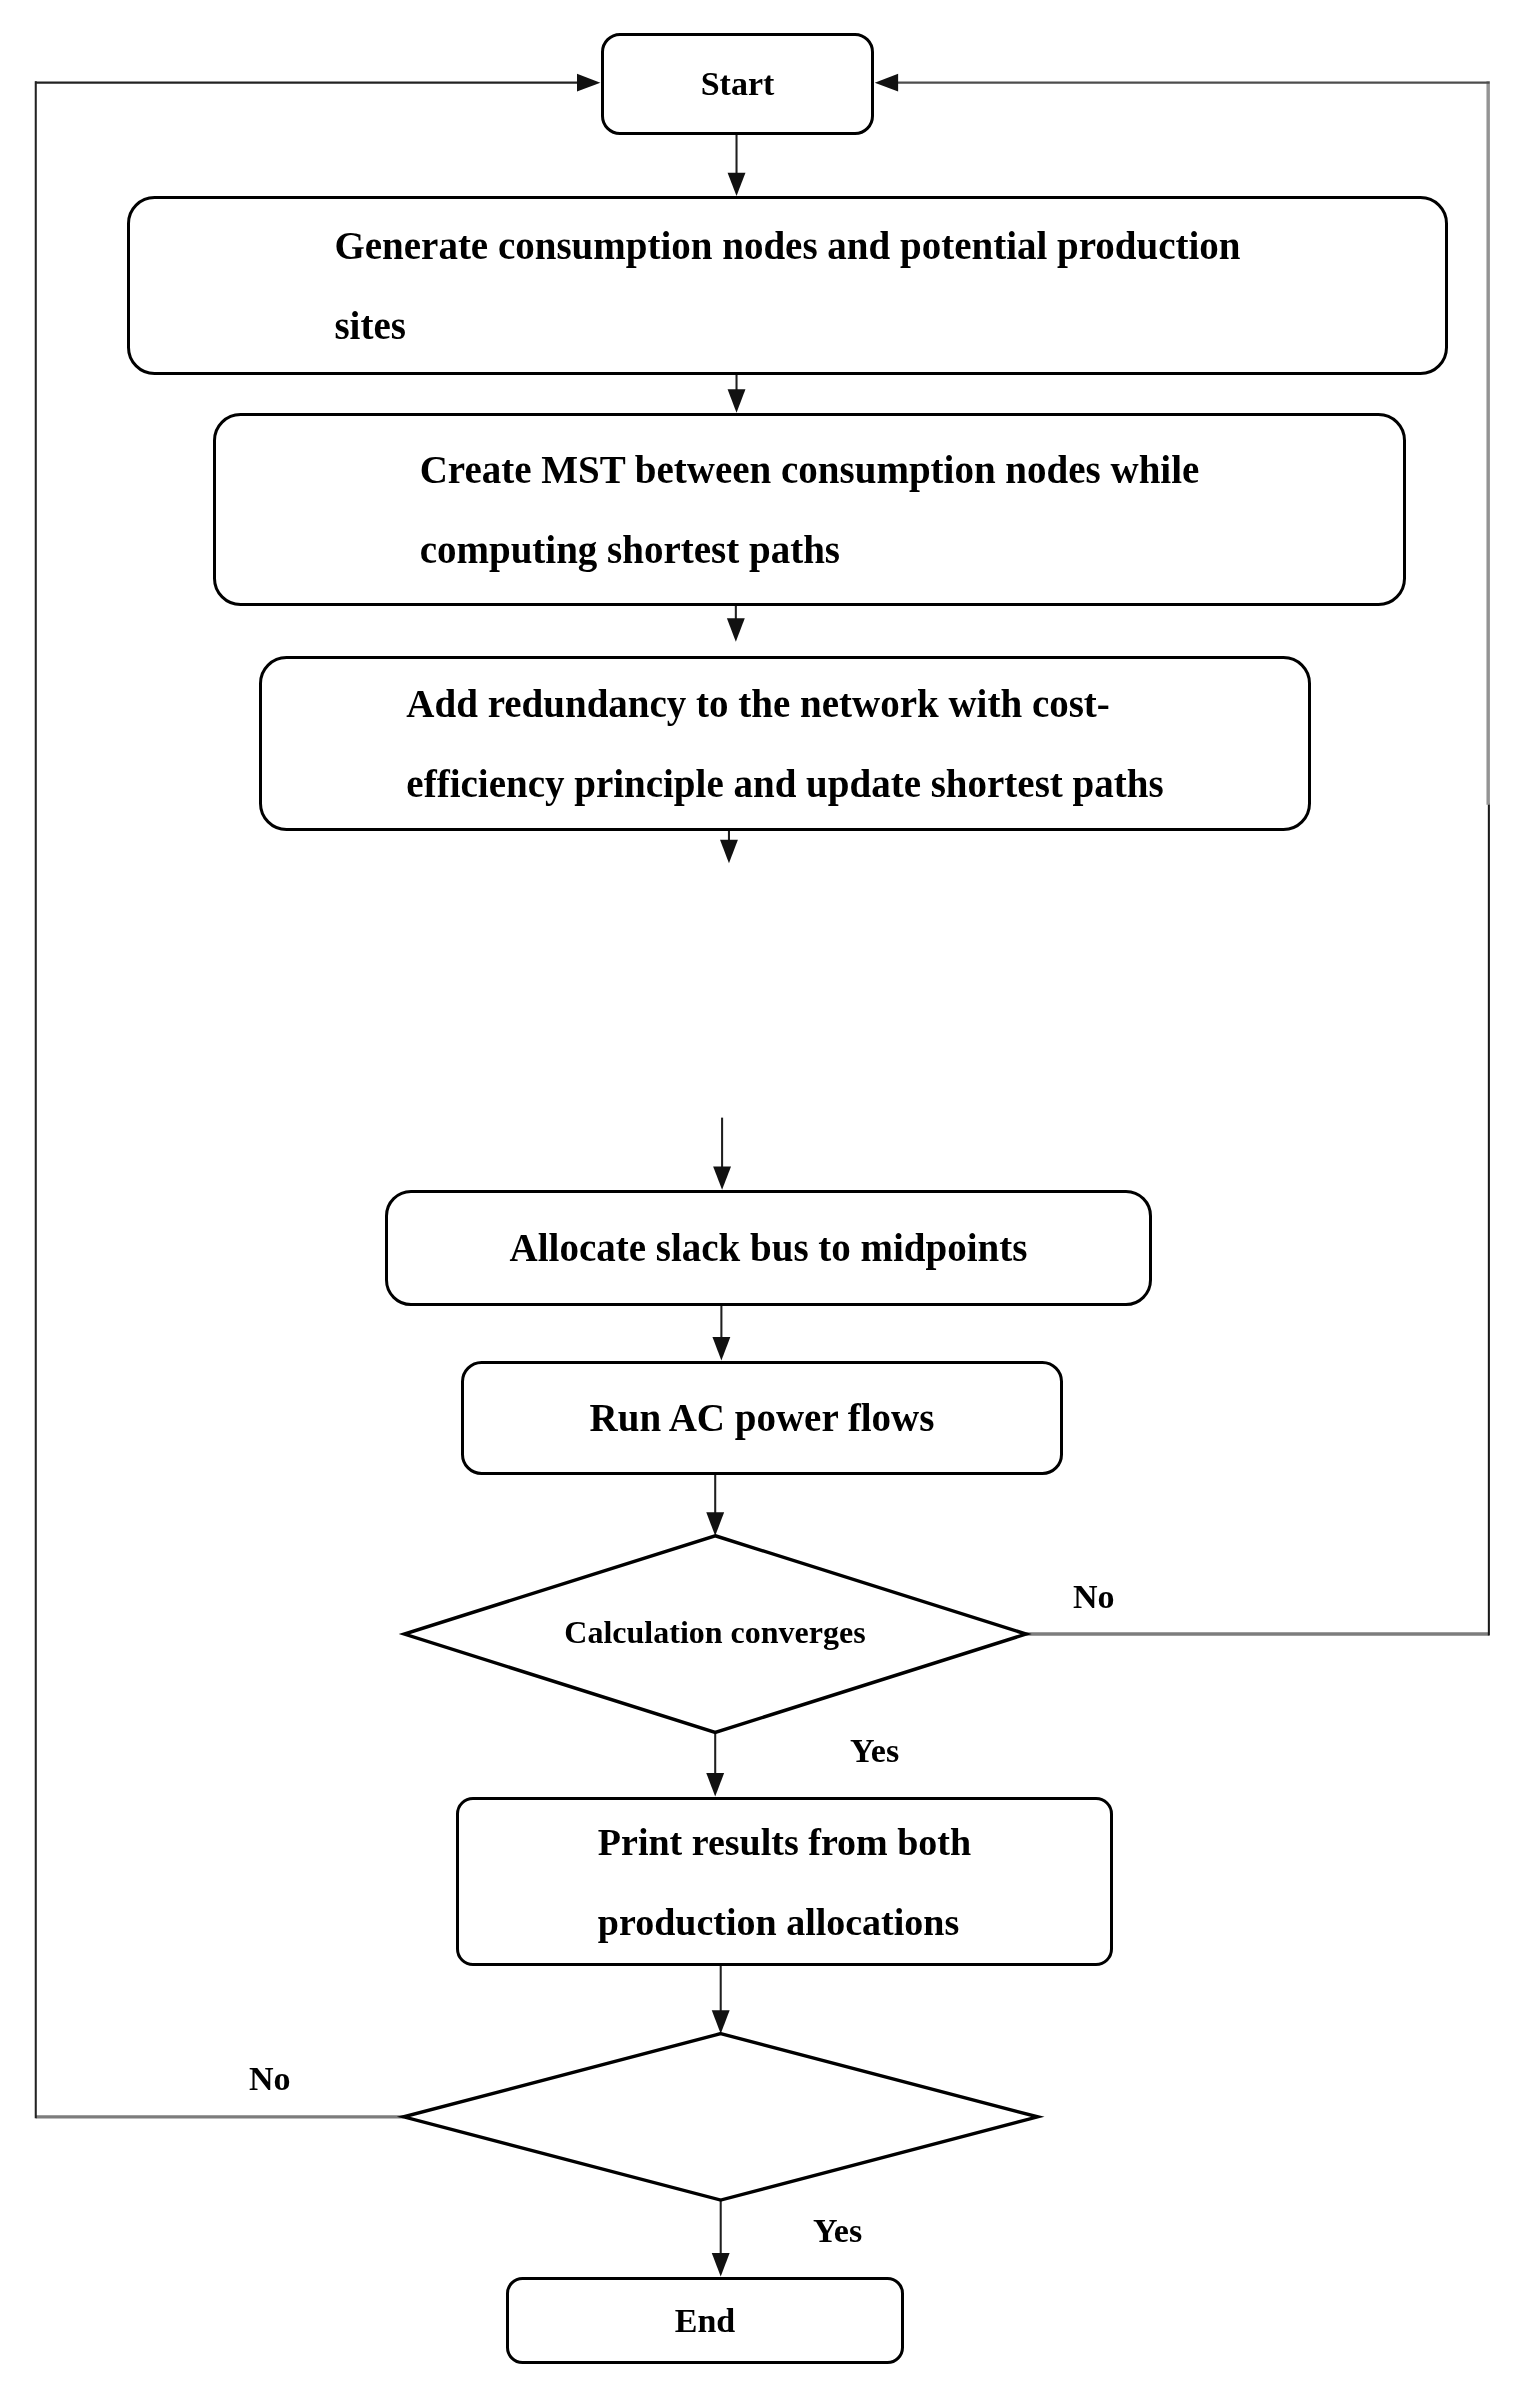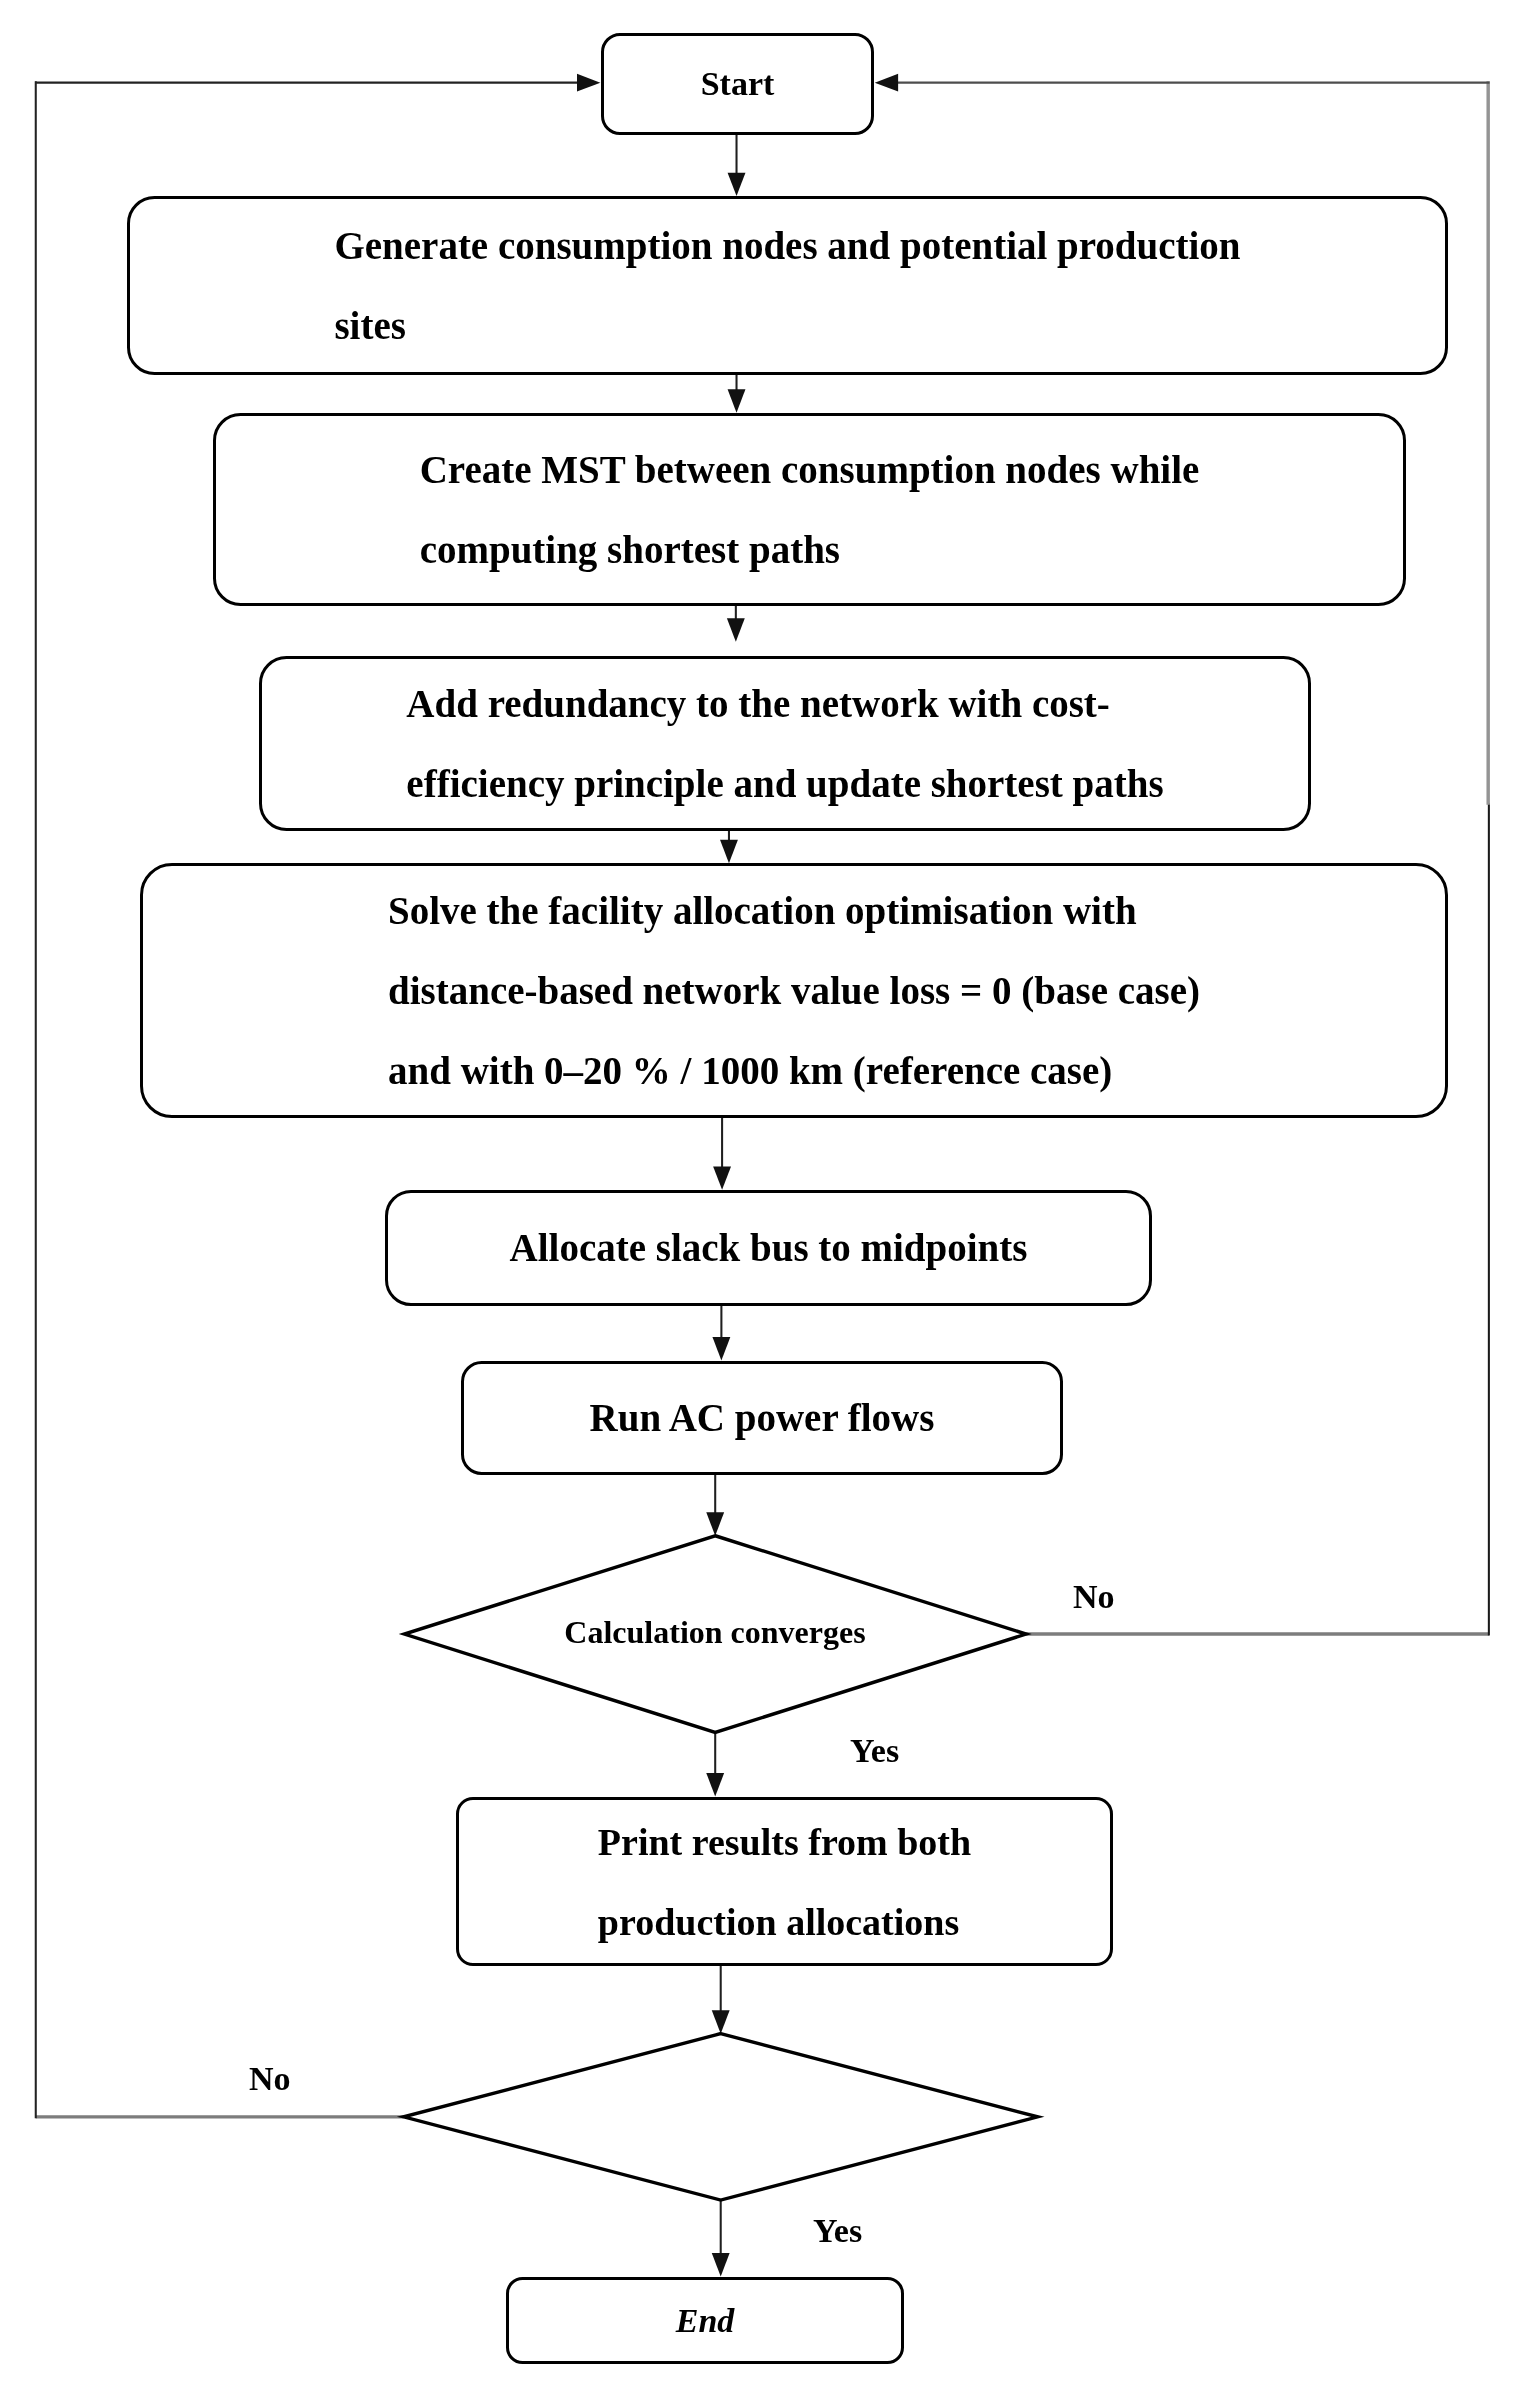--- a/index.html
+++ b/index.html
@@ -136,45 +136,40 @@
   <div class="node proc" style="left:169px; top:413px; width:1193px; height:193px;">
     <span>Create MST between consumption nodes while
 computing shortest paths</span>
   </div>
 
   <div class="node proc" style="left:215px; top:656px; width:1052px; height:175px;">
     <span>Add redundancy to the network with cost-
 efficiency principle and update shortest paths</span>
   </div>
 
-  <div class="node proc" style="left:96px; top:863px; width:1308px; height:255px; border-radius:32px;">
-    <span>Solve the facility allocation optimisation with
-distance-based network value loss = 0 (base case)
-and with 0–20 % / 1000 km (reference case)</span>
-  </div>
 
   <div class="node proc" style="left:341px; top:1190px; width:767px; height:116px; border-radius:26px;">
     <span>Allocate slack bus to midpoints</span>
   </div>
 
   <div class="node proc" style="left:417px; top:1361px; width:602px; height:114px; border-radius:20.6px;">
     <span>Run AC power flows</span>
   </div>
 
   <div class="dtext" style="left:440px; top:1600px; width:550px; height:69px;">
     <span>Calculation converges</span>
   </div>
 
   <div class="node proc" style="left:412px; top:1797px; width:657px; height:169px; border-radius:17px; font-size:38px;">
     <span>Print results from both
 production allocations</span>
   </div>
 
 
-  <div class="node term" style="left:506px; top:2277px; width:398px; height:87px; border-radius:16.5px;font-style:italic;">
+  <div class="node term" style="left:506px; top:2277px; width:398px; height:87px; border-radius:16.5px;">
     <span>End</span>
   </div>
 
   <div class="elabel" style="left:1073px; top:1575px; width:103px; height:44px;">
     <span>No</span>
   </div>
   <div class="elabel" style="left:850px; top:1729px; width:110px; height:44px;">
     <span>Yes</span>
   </div>
   <div class="elabel" style="left:249px; top:2057px; width:103px; height:44px;">

